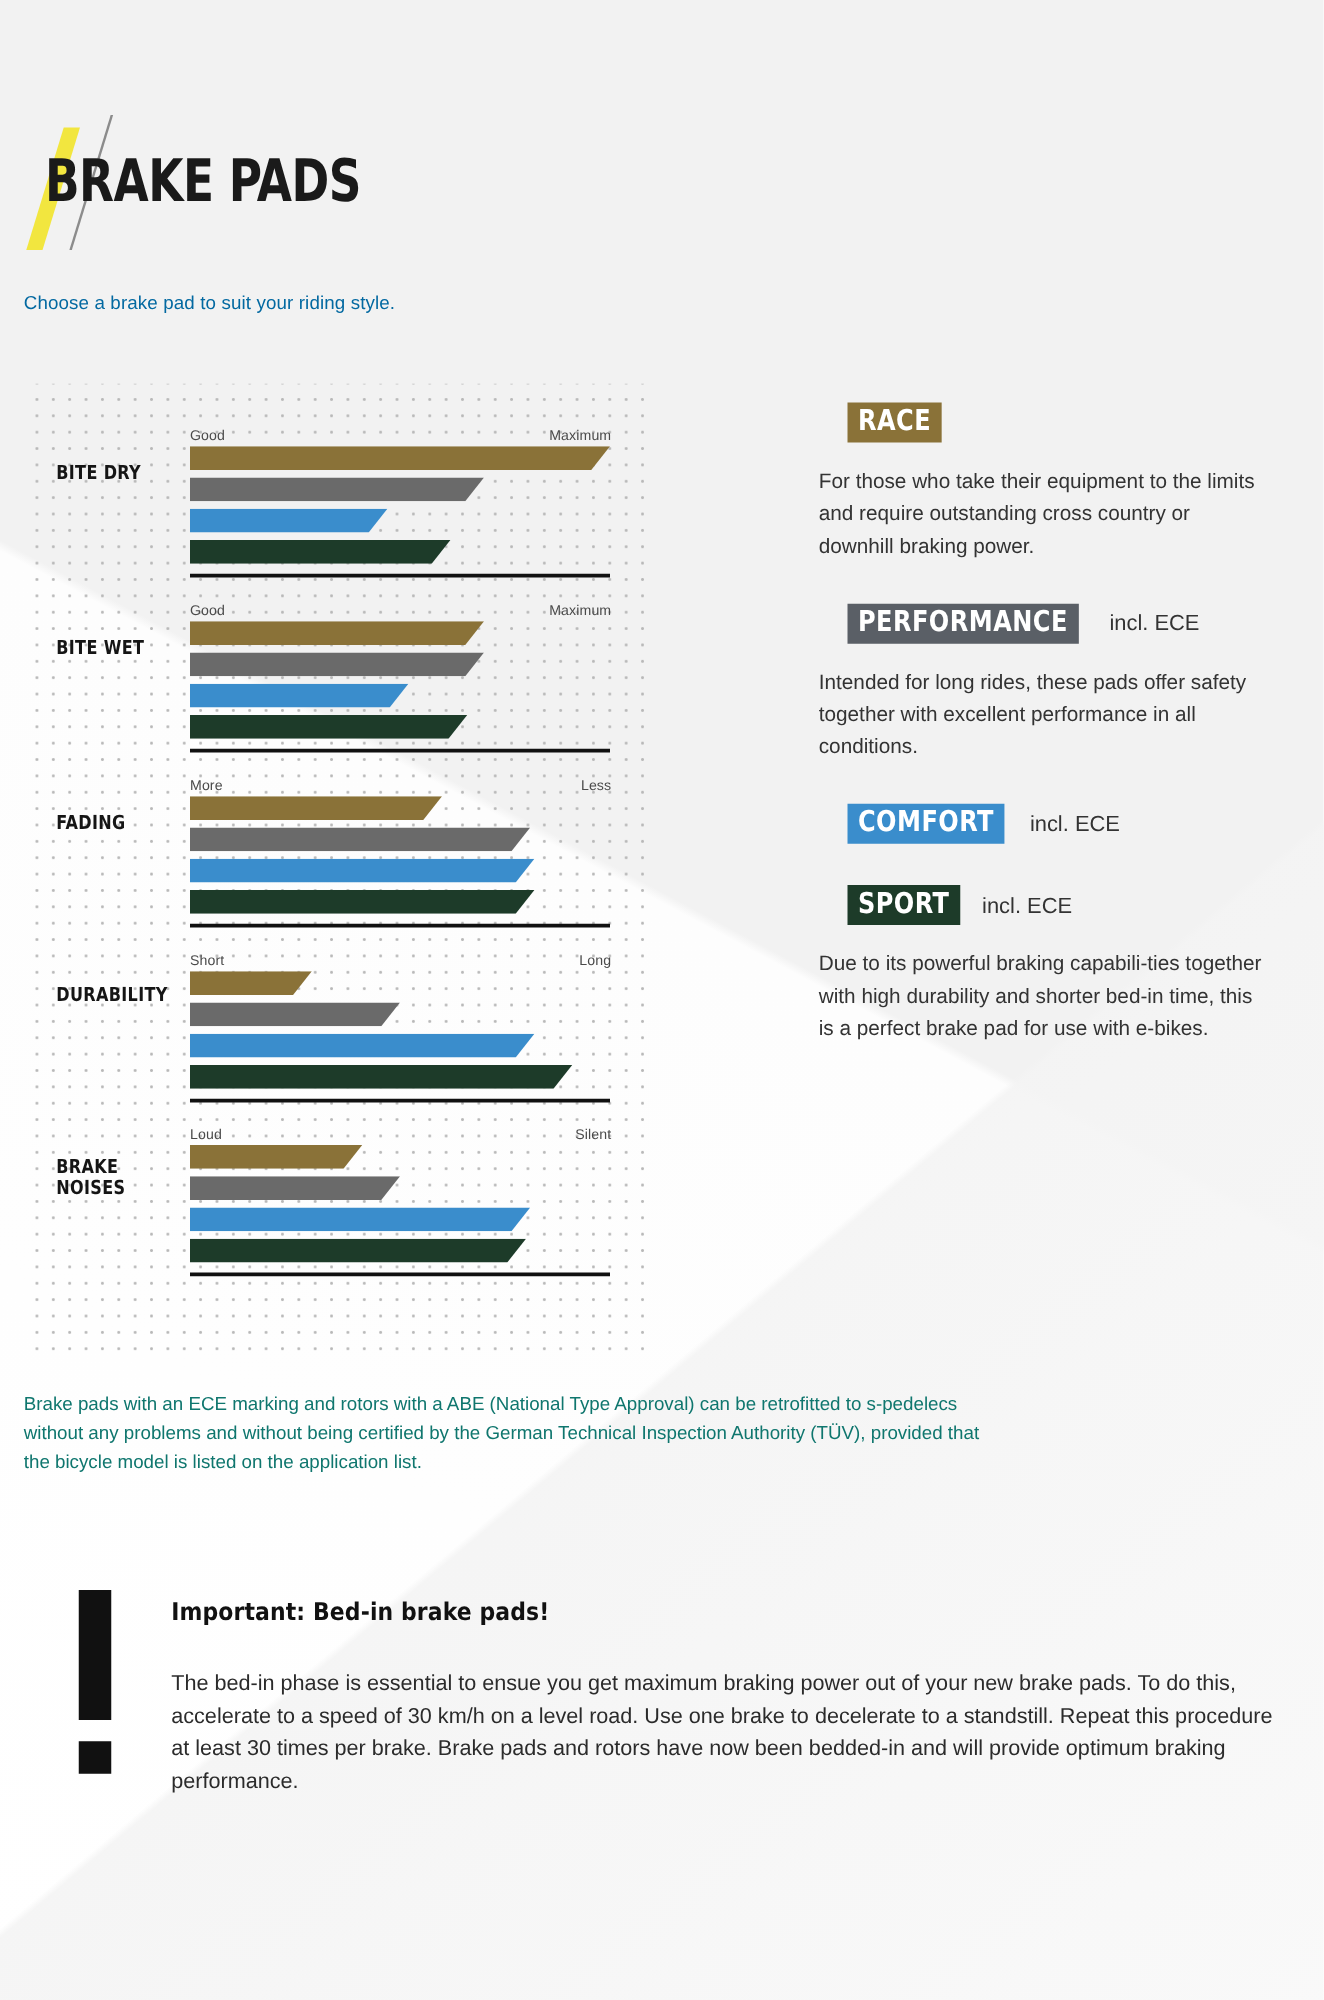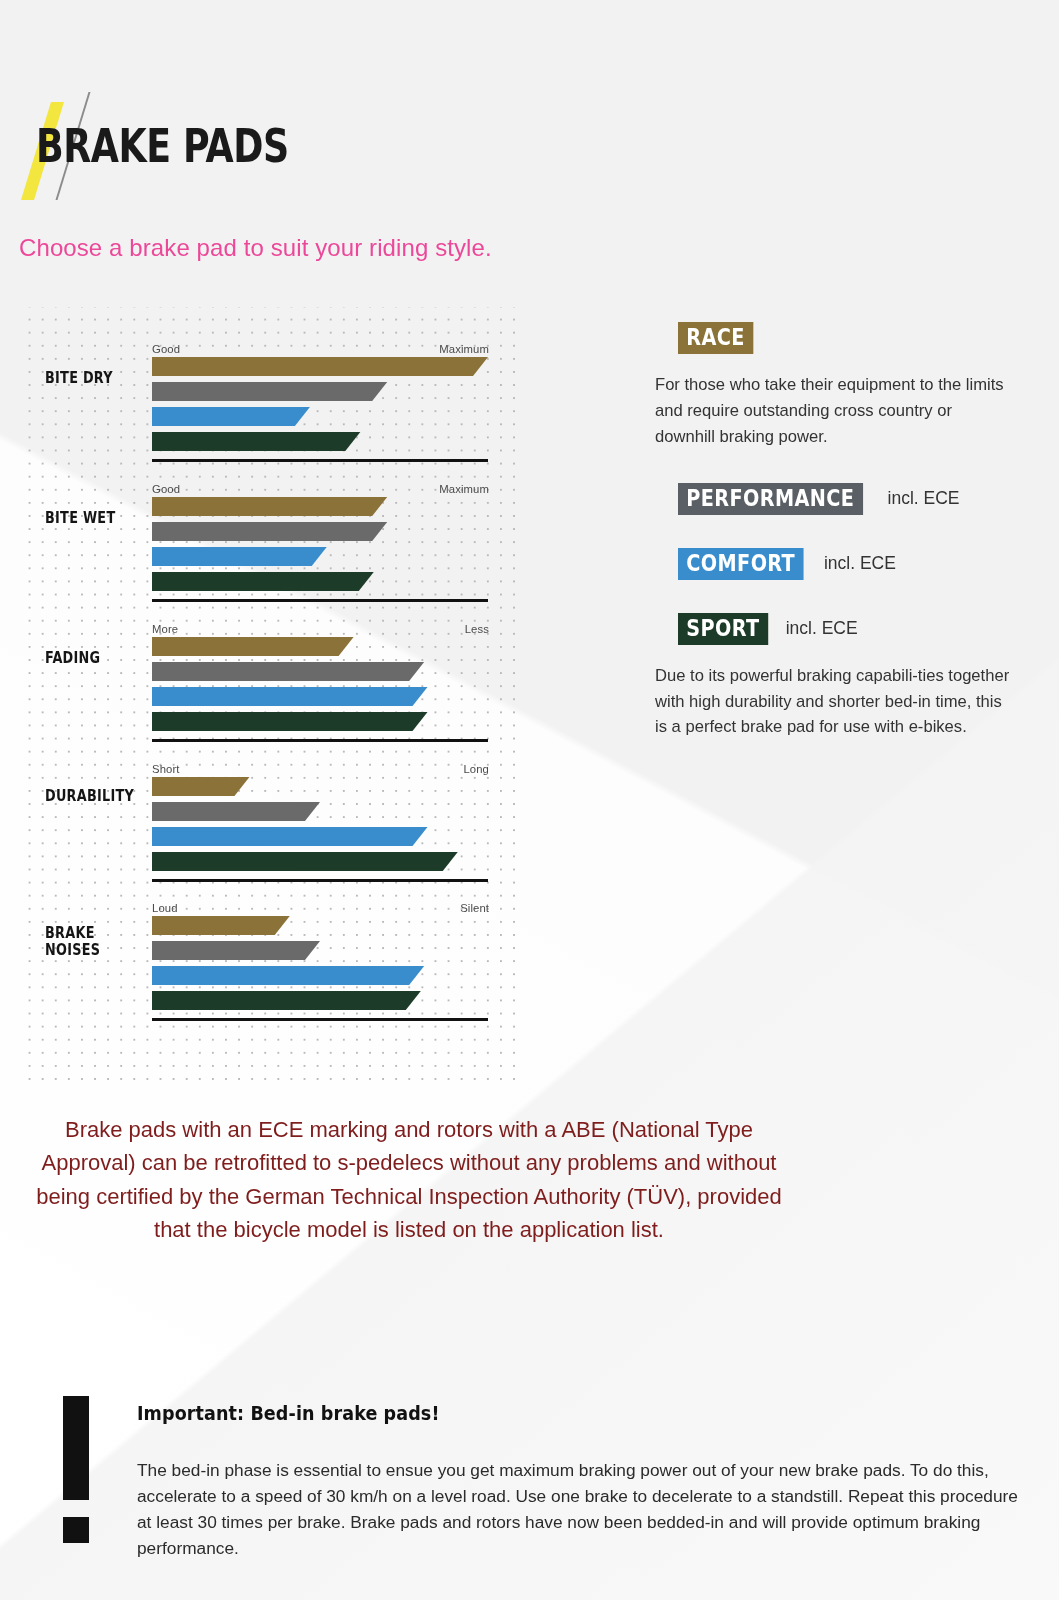--- a/index.html
+++ b/index.html
@@ -29,21 +29,21 @@
   #slash-gray{left:52px;top:-16px;width:2px;height:108px;background:#8c8c8c;}
   #page-title{
     position:absolute;left:16px;top:14px;
     font-family:"DejaVu Sans Condensed","Liberation Sans",sans-serif;
     font-weight:800;font-size:47px;letter-spacing:-0.5px;
     color:#1a1a1a;line-height:1;
     transform:scaleX(.86);transform-origin:left center;white-space:nowrap;
   }
   #subtitle{
     position:absolute;left:19px;top:234px;
-    font-size:24px;color:#ec4899;letter-spacing:.1px;
+    font-size:15px;color:#0369a1;letter-spacing:.1px;
   }
 
   
   #chart-panel{
     position:absolute;left:19px;top:307px;width:505px;height:775px;z-index:3;
     background-image:radial-gradient(#b9b9b9 1.05px, transparent 1.15px);
     background-size:13.1px 13.1px;
     background-position:4px 6px;
   }
   .chart-group{position:absolute;left:0;width:505px;}
@@ -80,24 +80,24 @@
     max-width:360px;
   }
   .cat-block{margin-bottom:33px;}
 
   
   #ece-section{position:absolute;left:19px;top:1113px;width:780px;z-index:3;}
   #ece-heading{
     font-family:"DejaVu Sans Condensed","Liberation Sans",sans-serif;
     font-weight:800;font-size:17px;color:#111;margin:0 0 4px 0;letter-spacing:.1px;
   }
-  #ece-body{font-size:22px;line-height:1.52;color:#7f1d1d;text-align:center;}
-
-  
-  #important-section{position:absolute;left:63px;top:1392px;width:960px;z-index:3;}
+  #ece-body{font-size:15px;line-height:1.52;color:#0f766e;}
+
+  
+  #important-section{position:absolute;left:63px;top:1268px;width:960px;z-index:3;}
   #excl-icon{position:absolute;left:0;top:4px;width:26px;}
   #excl-bar{width:26px;height:104px;background:#111;}
   #excl-dot{width:26px;height:26px;background:#111;margin-top:17px;}
   #important-text{margin-left:74px;}
   #important-heading{
     font-family:"DejaVu Sans Condensed","Liberation Sans",sans-serif;
     font-weight:800;font-size:19.5px;color:#111;margin:10px 0 0 0;letter-spacing:.1px;
   }
   #important-body{font-size:17.3px;line-height:1.5;color:#2b2b2b;margin-top:33px;}
 </style>
@@ -265,20 +265,21 @@
       <div class="badge-row">
         <span class="badge" style="background: rgb(138, 114, 56);">RACE</span>
       </div>
       <div class="cat-desc">For those who take their equipment to the limits and require outstanding cross country or downhill braking power.</div>
     </div>
     <div class="cat-block">
       <div class="badge-row">
         <span class="badge" style="background: rgb(90, 95, 102);">PERFORMANCE</span>
         <span class="badge-note">incl. ECE</span>
       </div>
+      <div class="cat-desc">Intended for long rides, these pads offer safety together with excellent performance in all conditions.</div>
     </div>
     <div class="cat-block">
       <div class="badge-row">
         <span class="badge" style="background: rgb(58, 141, 204);">COMFORT</span>
         <span class="badge-note">incl. ECE</span>
       </div>
     </div>
     <div class="cat-block">
       <div class="badge-row">
         <span class="badge" style="background: rgb(29, 59, 41);">SPORT</span>

